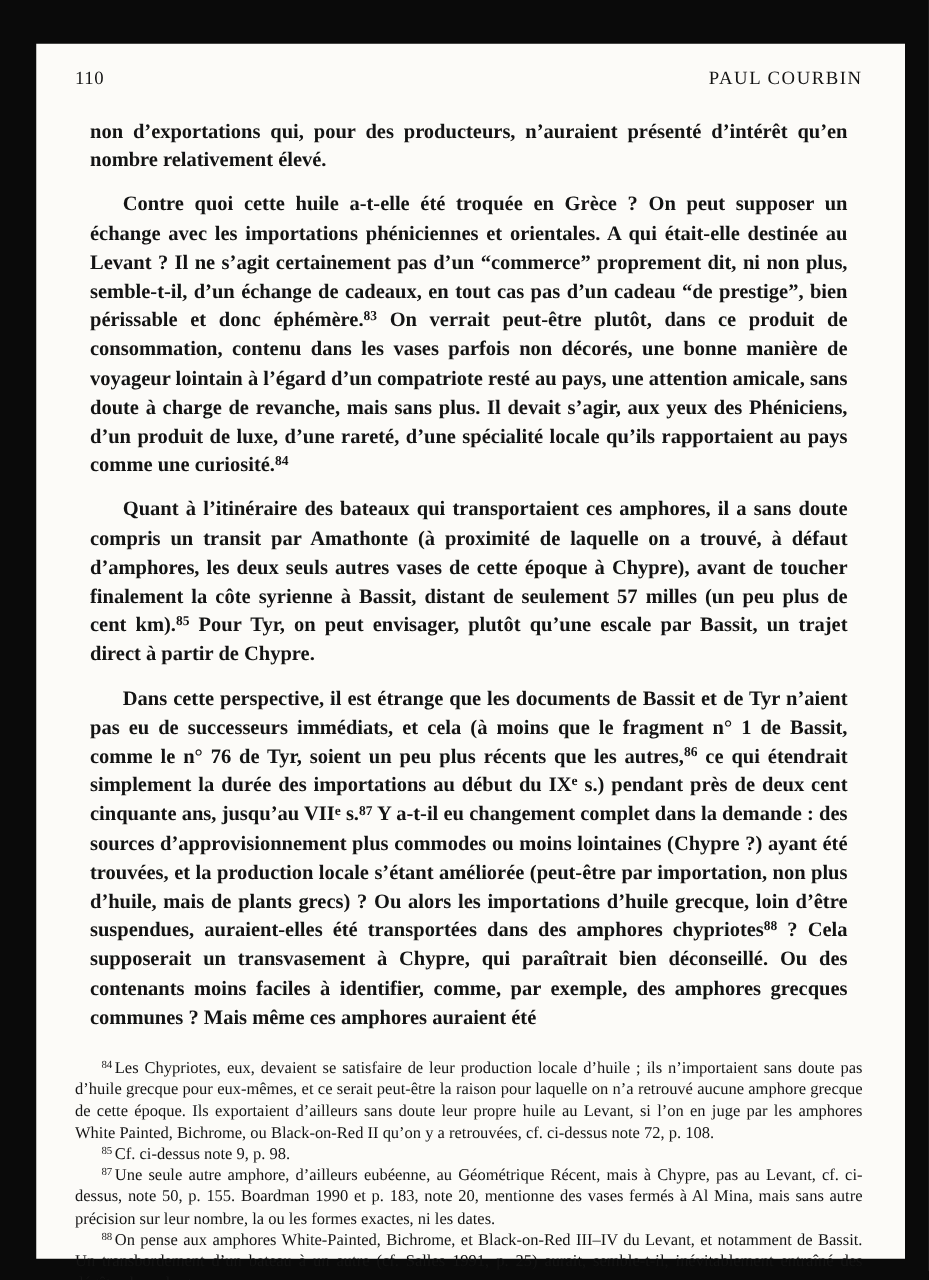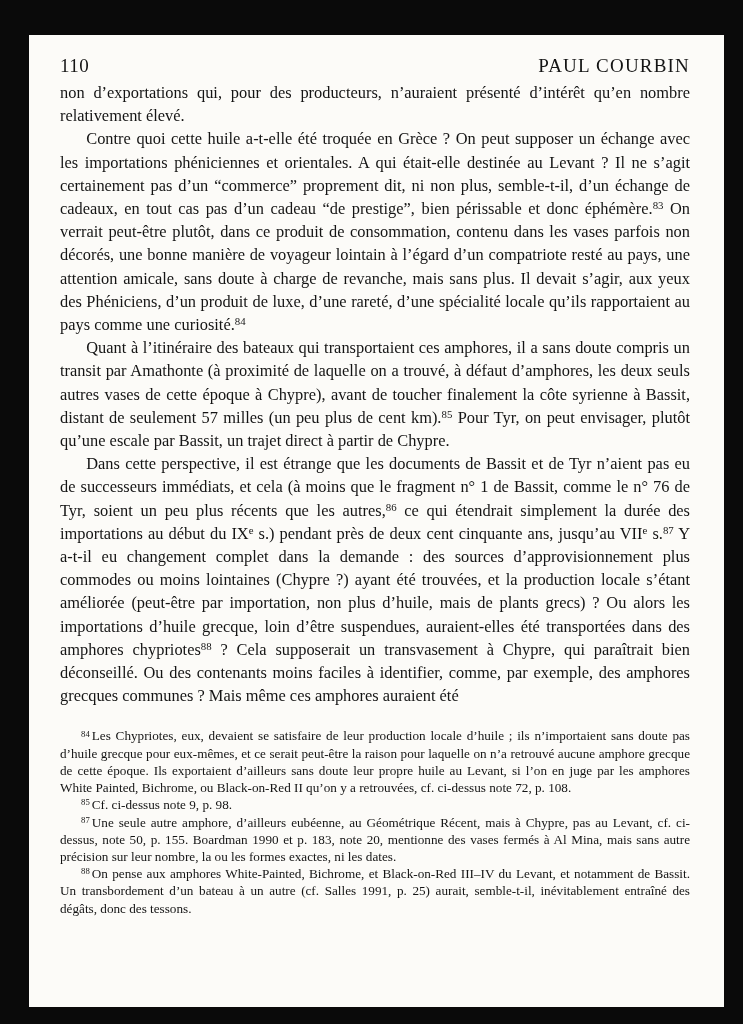--- a/index.html
+++ b/index.html
@@ -14,40 +14,41 @@
     position:absolute;
     left:29px;top:35px;right:19px;bottom:17px;
     background:#fcfbf8;
     color:#141414;
     box-sizing:border-box;
     padding:20px 34px 0 31px;
   }
   .runhead{
     position:relative;
     height:22px;
-    margin-bottom:4px;
-    font-size:19px;
+    margin-bottom:16px;
+    font-size:15px;
   }
   .pagenum{
     position:absolute;left:0;top:0;
     letter-spacing:0.5px;
   }
   .headtitle{
     position:absolute;left:0;right:0;top:0;
     text-align:right;
     letter-spacing:1.2px;
   }
   .bodytext{
     font-size:16.4px;
     line-height:23.2px;
     text-align:justify;
   }
   .bodytext p{
-    margin:0;
+    margin:12px;
     padding:0;
+    font-weight:bold;
   }
   .bodytext p.indent{text-indent:1.6em;}
   .footnotes{
     margin-top:20px;
     font-size:13.2px;
     line-height:17.2px;
     text-align:justify;
   }
   .footnotes p{
     margin:0;padding:0;

